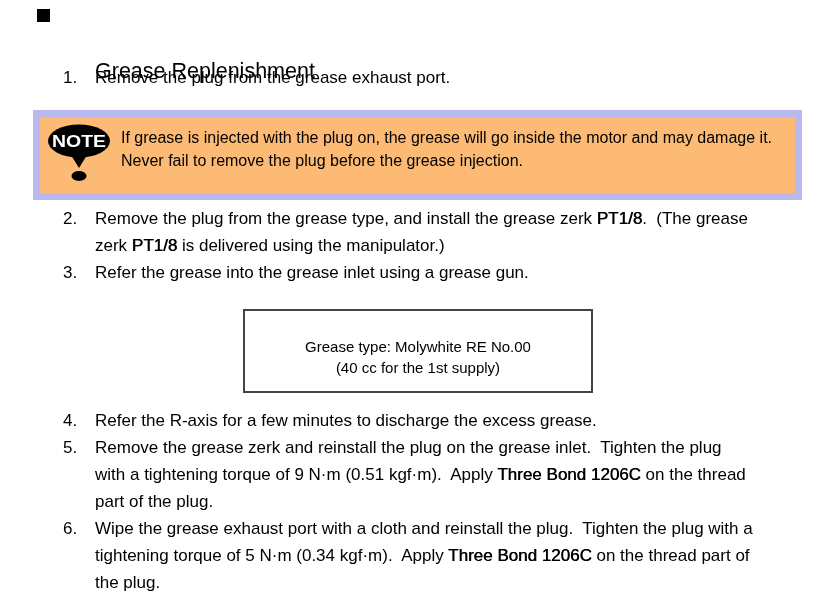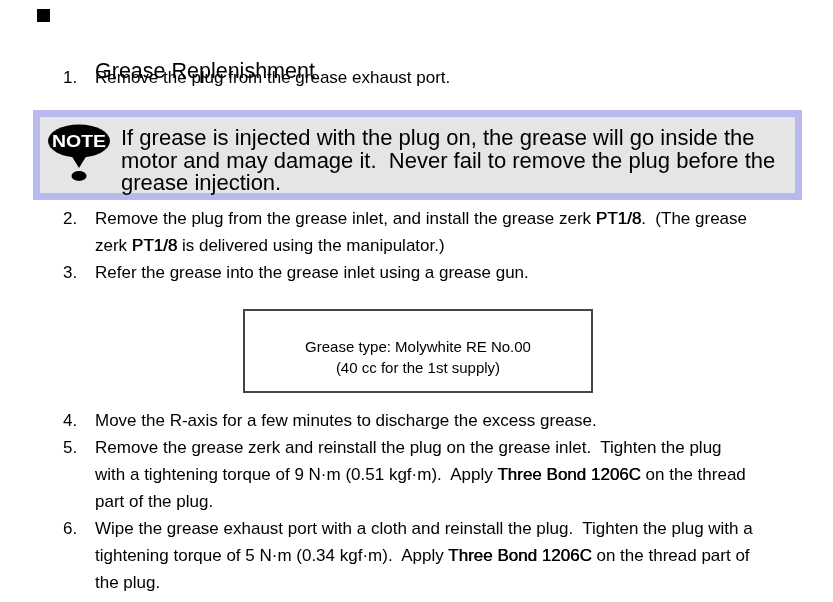--- a/index.html
+++ b/index.html
@@ -12,24 +12,24 @@
   .steps{position:absolute;left:63px;}
   #steps-a{top:64px;}
   #steps-b{top:205px;}
   #steps-c{top:407px;}
   .step{display:flex;font-size:17px;line-height:27px;}
   .num{width:32px;flex:none;}
   .txt{width:658px;white-space:pre-wrap;}
   .semi{text-shadow:0.45px 0 0 #000;}
   .notebox{
     position:absolute;left:33px;top:110px;width:769px;height:90px;
-    border:7px solid #b8b9ee;box-sizing:border-box;background:#e5e5e5;display:flex;
+    border:7px solid #b8b9ee;box-sizing:border-box;background:#fdba74;display:flex;
   }
   .noteicon{margin:7px 0 0 5px;flex:none;}
-  .notetext{margin:10px 0 0 6px;width:676px;font-size:22px;line-height:22.5px;white-space:pre-wrap;}
+  .notetext{margin:10px 0 0 6px;width:676px;font-size:16px;line-height:22.5px;white-space:pre-wrap;}
   .greasebox{
     position:absolute;left:243px;top:309px;width:350px;height:84px;
     border:2px solid #454545;box-sizing:border-box;background:#fff;
     text-align:center;font-size:15px;line-height:20.5px;padding-top:26px;
   }
 </style>
 </head>
 <body>
 
 <div class="page">
@@ -54,37 +54,37 @@
       <polygon points="26,31 42,31 34,44" fill="#000"></polygon>
       <ellipse cx="34" cy="52" rx="7.5" ry="5" fill="#000"></ellipse>
       <text x="34" y="23" text-anchor="middle" font-size="17" font-weight="bold" fill="#ffffff" textLength="54" lengthAdjust="spacingAndGlyphs">NOTE</text>
     </svg>
     <div class="notetext">If grease is injected with the plug on, the grease will go inside the motor and may damage it.  Never fail to remove the plug before the grease injection.</div>
   </div>
 
   <div class="steps" id="steps-b">
       <div class="step">
         <span class="num">2.</span>
-        <span class="txt"><span>Remove the plug from the grease inlet, and install the grease zerk </span><span class="semi">PT1/8</span><span>.  (The grease zerk </span><span class="semi">PT1/8</span><span> is delivered using the manipulator.)</span></span>
+        <span class="txt"><span>Remove the plug from the grease type, and install the grease zerk </span><span class="semi">PT1/8</span><span>.  (The grease zerk </span><span class="semi">PT1/8</span><span> is delivered using the manipulator.)</span></span>
       </div>
       <div class="step">
         <span class="num">3.</span>
         <span class="txt"><span>Refer the grease into the grease inlet using a grease gun.</span></span>
       </div>
     </div>
 
   <div class="greasebox">
     <div>Grease type: Molywhite RE No.00</div>
     <div>(40 cc for the 1st supply)</div>
   </div>
 
   <div class="steps" id="steps-c">
       <div class="step">
         <span class="num">4.</span>
-        <span class="txt"><span>Move the R-axis for a few minutes to discharge the excess grease.</span></span>
+        <span class="txt"><span>Refer the R-axis for a few minutes to discharge the excess grease.</span></span>
       </div>
       <div class="step">
         <span class="num">5.</span>
         <span class="txt"><span>Remove the grease zerk and reinstall the plug on the grease inlet.  Tighten the plug with a tightening torque of 9 N·m (0.51 kgf·m).  Apply </span><span class="semi">Three Bond 1206C</span><span> on the thread part of the plug.</span></span>
       </div>
       <div class="step">
         <span class="num">6.</span>
         <span class="txt"><span>Wipe the grease exhaust port with a cloth and reinstall the plug.  Tighten the plug with a tightening torque of 5 N·m (0.34 kgf·m).  Apply </span><span class="semi">Three Bond 1206C</span><span> on the thread part of the plug.</span></span>
       </div>
     </div>

